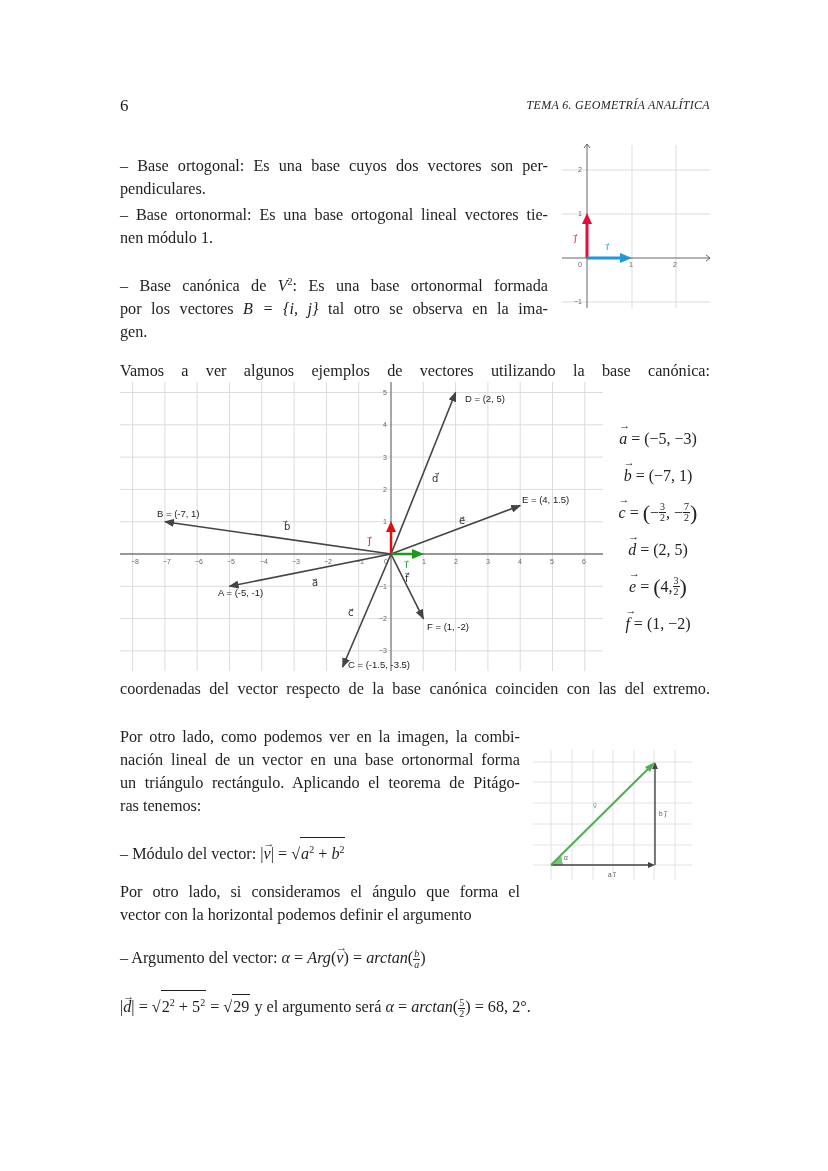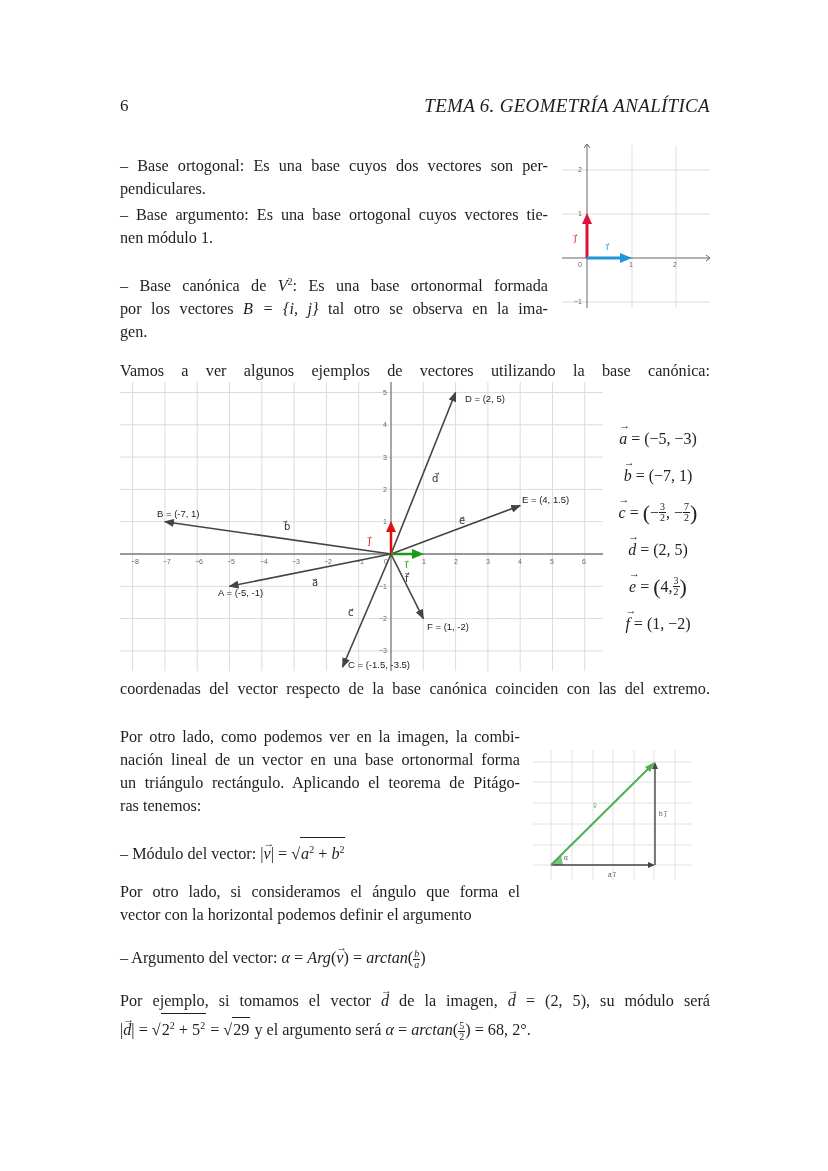--- a/index.html
+++ b/index.html
@@ -3,21 +3,21 @@
 <meta charset="utf-8">
 <style>
   html, body { margin: 0; padding: 0; background: #ffffff; }
   body { width: 828px; height: 1171px; position: relative; overflow: hidden;
          font-family: "DejaVu Serif", "Liberation Serif", serif; color: #1a1a1a; }
   .page { position: absolute; left: 0; top: 0; width: 828px; height: 1171px; }
   .abs { position: absolute; }
   .txt { font-family: "Liberation Serif", "DejaVu Serif", serif; font-size: 16.2px; line-height: 23px; color: #1f1f1f; }
   .just { text-align: justify; text-align-last: justify; }
   .header-num { left: 120px; top: 94px; font-size: 17px; }
-  .header-title { right: 118px; top: 94px; font-size: 19px; font-style: italic; letter-spacing: 0.3px; }
+  .header-title { right: 118px; top: 94px; font-size: 12px; font-style: italic; letter-spacing: 0.3px; }
   .m { font-style: italic; }
   .vec { position: relative; display: inline-block; font-style: italic; }
   .vec::before { content: "\2192"; position: absolute; top: -11px; left: 0; right: 0; text-align: center; font-size: 11px; font-style: normal; }
   .sqrt { display: inline-block; border-top: 1px solid #1f1f1f; line-height: 24px; padding: 0 1px; }
   .frac { display: inline-flex; flex-direction: column; vertical-align: middle; font-size: 10px; line-height: 10px; text-align: center; }
   .frac .num { border-bottom: 1px solid #1f1f1f; padding: 0 1px; }
   sup { font-size: 10px; }
   .vlist { font-family: "Liberation Serif", "DejaVu Serif", serif; font-size: 16px; color: #222; text-align: center; width: 110px; }
   .vlist .row { height: 37px; display: flex; align-items: center; justify-content: center; }
   svg text { font-family: "Liberation Sans", "DejaVu Sans", sans-serif; }
@@ -28,21 +28,21 @@
 <div class="page">
 
   <div class="abs txt header-num">6</div>
   <div class="abs txt header-title">TEMA 6.  GEOMETRÍA ANALÍTICA</div>
 
   <div class="abs txt" style="left:120px; top:139px; width:428px;margin-top:16px;">
     <div class="just">– Base ortogonal: Es una base cuyos dos vectores son per-</div>
     <div>pendiculares.</div>
   </div>
   <div class="abs txt" style="left:120px; top:204px; width:428px;">
-    <div class="just">– Base argumento: Es una base ortogonal cuyos vectores tie-</div>
+    <div class="just">– Base ortonormal: Es una base ortogonal lineal vectores tie-</div>
     <div>nen módulo 1.</div>
   </div>
   <div class="abs txt" style="left:120px; top:270px; width:428px;">
     <div class="just">
       <span>– Base canónica de </span><span class="m">V</span><sup>2</sup><span>: Es una base ortonormal formada</span>
     </div>
     <div class="just">
       <span>por los vectores </span><span class="m">B = {i, j}</span><span> tal otro se observa en la ima-</span>
     </div>
     <div>gen.</div>
@@ -243,23 +243,20 @@
   </div>
 
   <div class="abs txt" style="left:120px; top:947px;">
     <span>– Argumento del vector: </span><span class="m">α</span> = <span class="m">Arg</span>(<span class="vec">v</span>) = <span class="m">arctan</span>(<span class="frac">
         <span class="num m">b</span>
         <span class="m">a</span>
       </span>)
   </div>
 
   <div class="abs txt" style="left:120px; top:990px; width:590px;">
-    <div class="just">
-      <span>Por ejemplo, si tomamos el vector </span><span class="vec">d</span><span> de la imagen, </span><span class="vec">d</span><span> = (2, 5), su módulo será</span>
-    </div>
     <div>|<span class="vec">d</span>| = √<span class="sqrt">2<sup>2</sup> + 5<sup>2</sup></span> = √<span class="sqrt">29</span><span> y el argumento será </span><span class="m">α</span> = <span class="m">arctan</span>(<span class="frac">
           <span class="num">5</span>
           <span>2</span>
         </span>)<span> = 68, 2°.</span>
     </div>
   </div>
 
 </div>
 
 </body></html>

